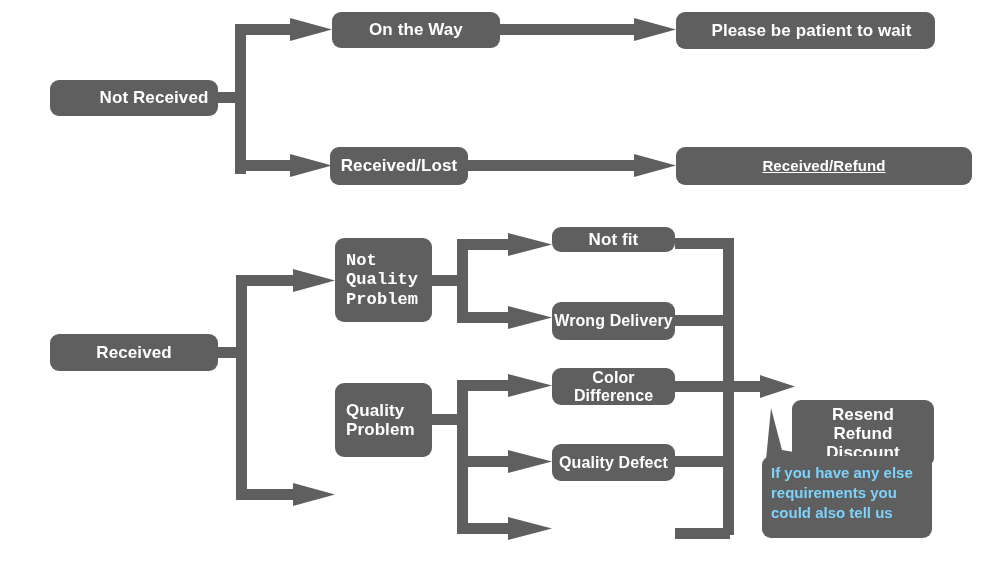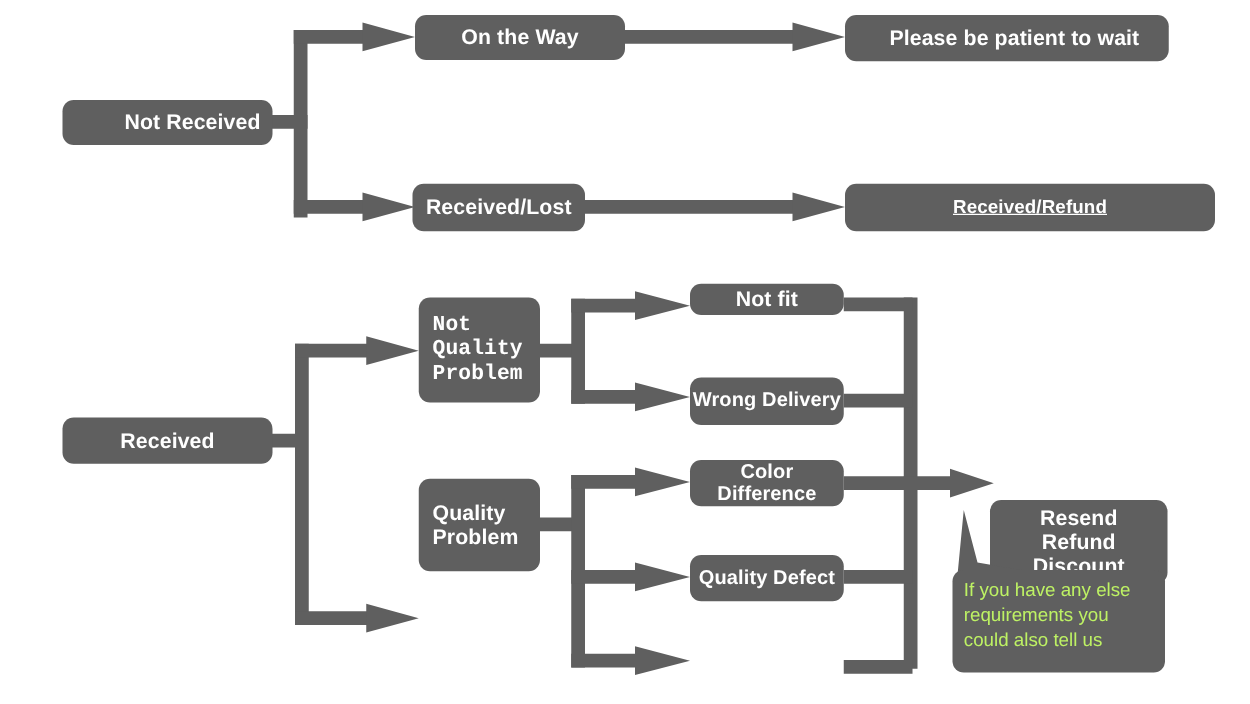--- a/index.html
+++ b/index.html
@@ -45,23 +45,23 @@
   #n-color-diff     {left:552px;top:368px; width:123px;height:37px;font-size:16px;}
   #n-quality-defect {left:552px;top:444px; width:123px;height:37px;font-size:16px;}
   #n-damage         {left:552px;top:515px; width:123px;height:38px;font-size:17px;}
 
   #n-resend         {left:792px;top:353px; width:142px;height:67px;font-size:17px;margin-top:47px;}
 
   
   #callout{
     position:absolute;
     left:762px;top:456px;width:170px;height:82px;
-    background:#5f5f5f;color:#bef264;
+    background:#5f5f5f;color:#7dd3fc;
     border-radius:9px;
-    font-size:15px;font-weight:normal;line-height:1.32;
+    font-size:15px;font-weight:bold;line-height:1.32;
     box-sizing:border-box;
     padding:7px 16px 0 9px;
     white-space:pre-line;
     text-align:left;
     z-index:3;
   }
   #callout-tail{
     position:absolute;
     left:752px;top:404px;width:110px;height:64px;
     z-index:2;

